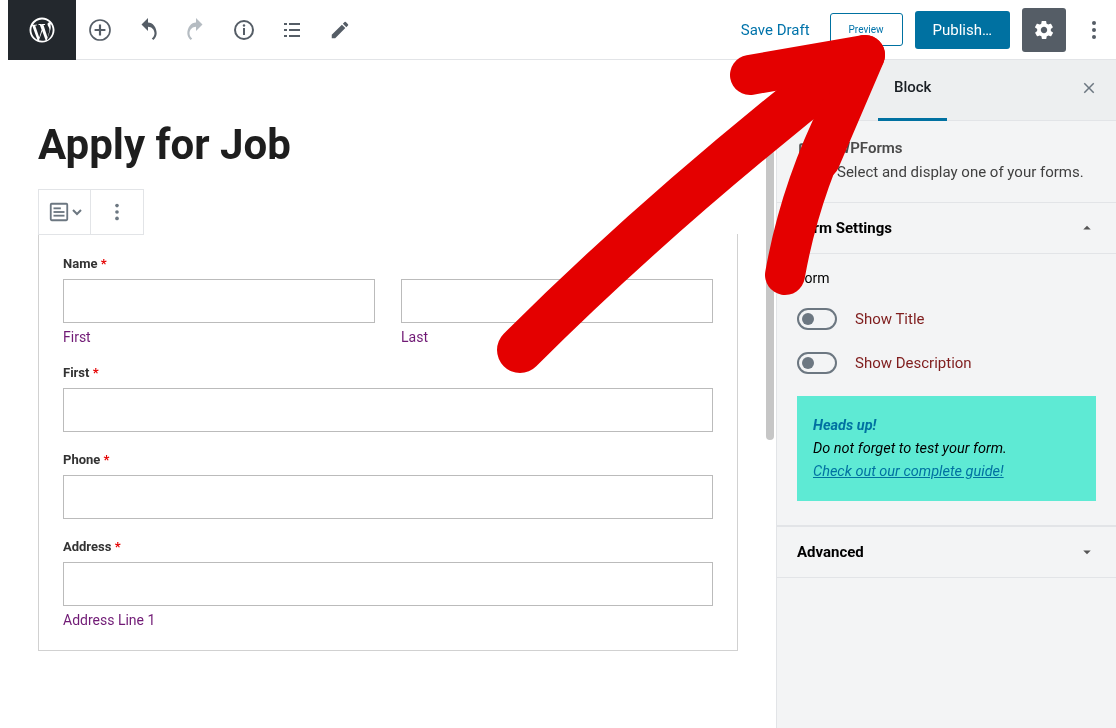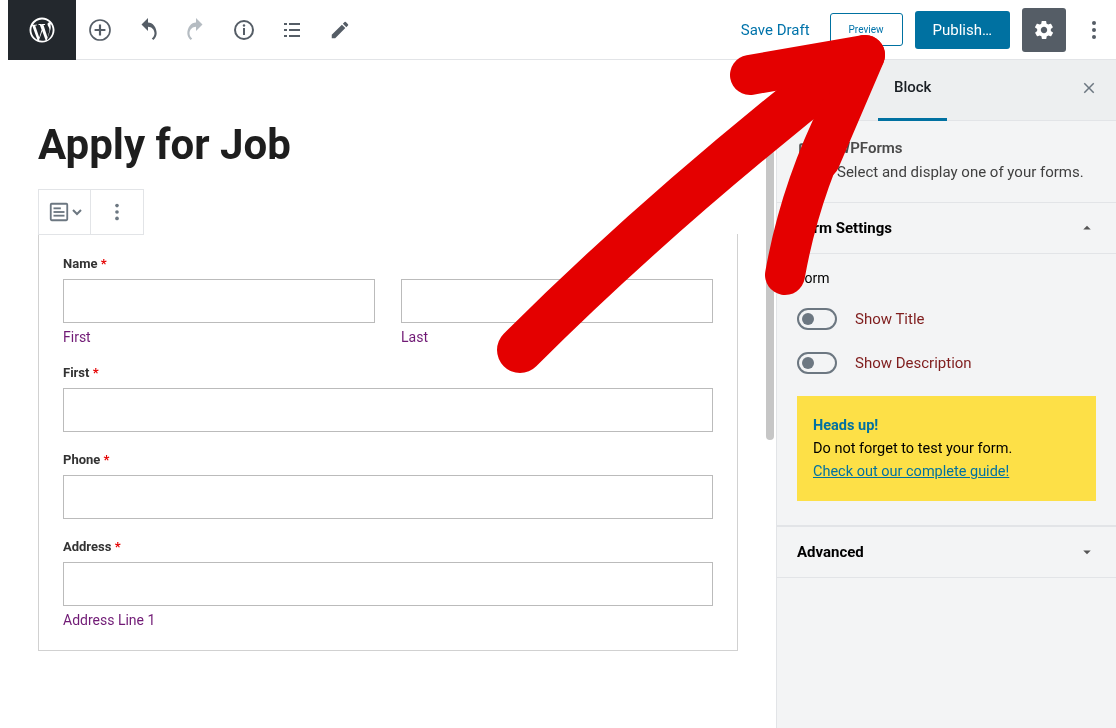--- a/index.html
+++ b/index.html
@@ -260,25 +260,26 @@
   .toggle::after {
     content: "";
     position: absolute;
     width: 12px; height: 12px;
     border-radius: 50%;
     background: #6c7781;
     left: 3px; top: 3px;
   }
   .toggle-label { font-size: 15px; color: #7f1d1d; }
   .notice {
-    background: #fde047;
+    background: #5eead4;
     padding: 18px 16px;
     margin: 22px 0 0 0;
     font-size: 14.5px;
     line-height: 1.6;
+    font-style: italic;
   }
   .notice-title {
     color: #0071a1;
     font-weight: 700;
   }
   .notice a { color: #0071a1; text-decoration: underline; }
   .scrollbar-stub {
     position:absolute;
     right: 2px;
     top: 90px;

